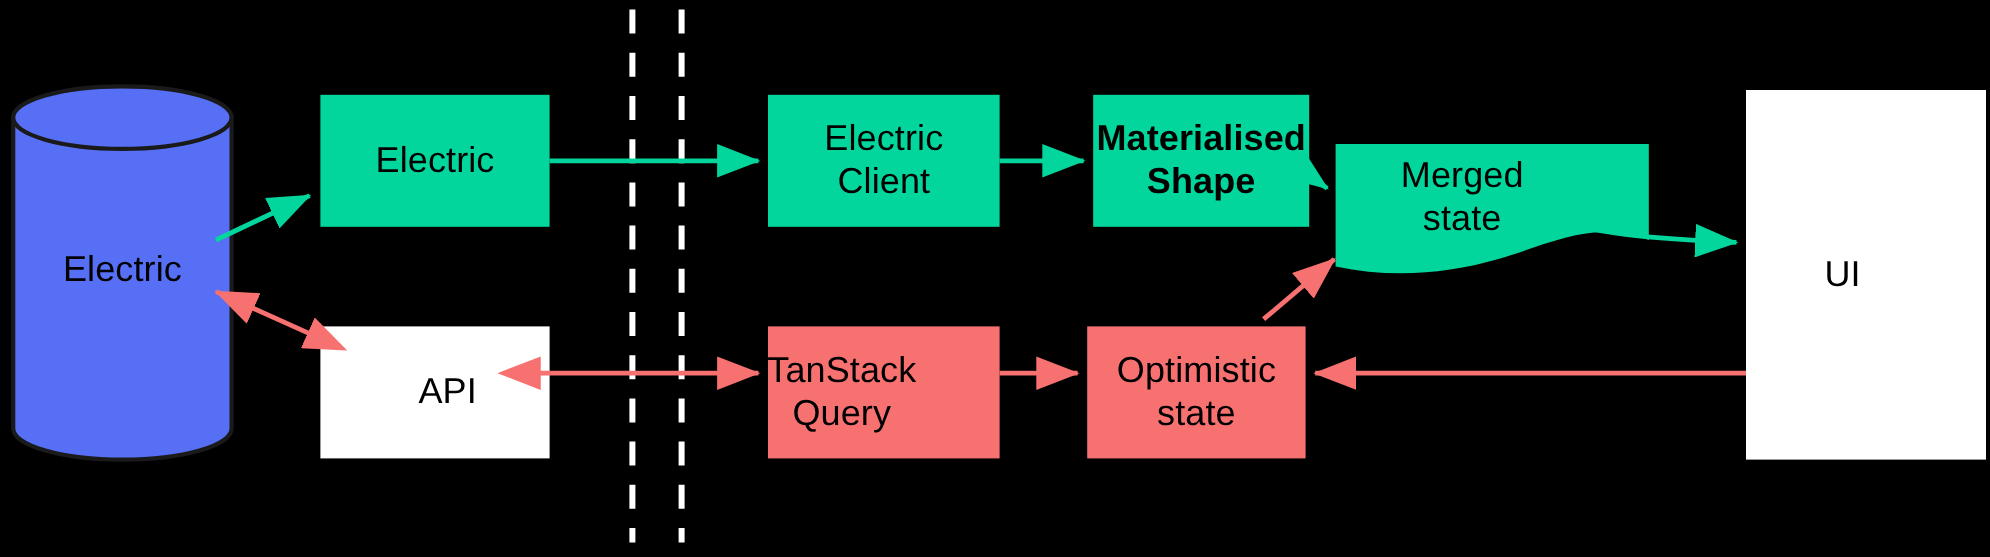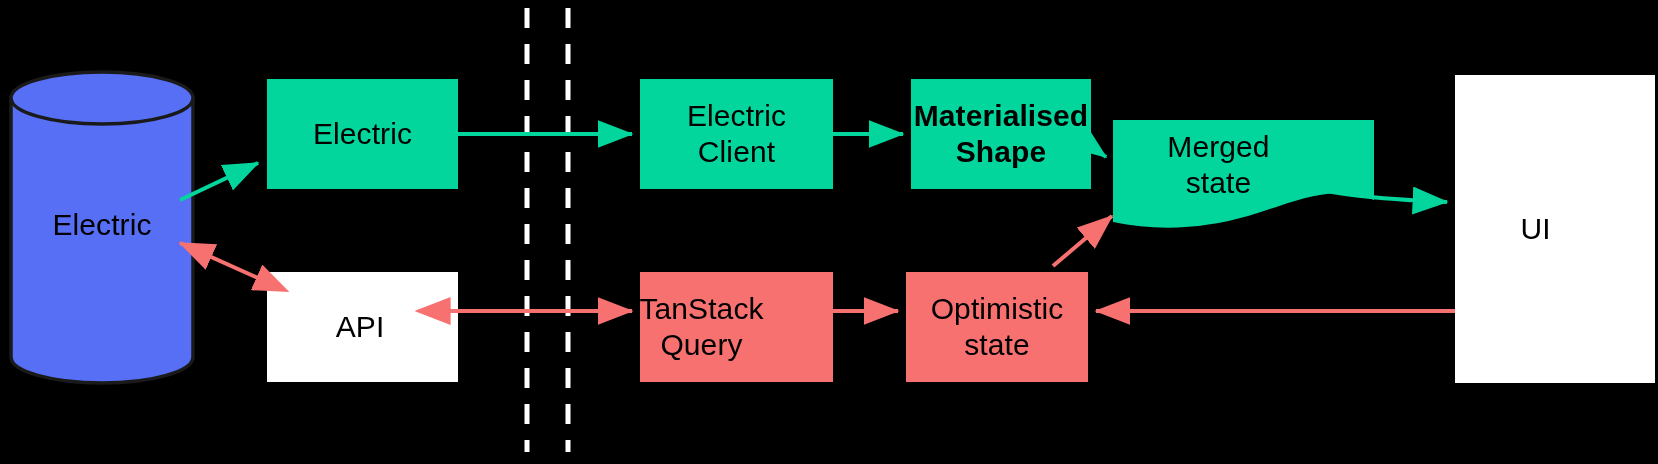--- a/index.html
+++ b/index.html
@@ -125,21 +125,21 @@
 
     <g>
       <line x1="1455" y1="311" x2="1096" y2="311" stroke="#F87171" stroke-width="4" marker-end="url(#arrow-red)"></line>
     </g>
   </svg>
 
   <div class="node-label" style="left:11px; top:195px; width:182px; height:60px;">Electric</div>
 
   <div class="node-label" style="left:267px; top:79px; width:191px; height:110px;">Electric</div>
 
-  <div class="node-label" style="left:267px; top:272px; width:186px; height:110px;">API</div>
+  <div class="node-label" style="left:280px; top:272px; width:186px; height:110px;">API</div>
 
   <div class="node-label" style="left:640px; top:79px; width:193px; height:110px;">Electric
 Client</div>
 
   <div class="node-label" style="left:624px; top:272px; width:155px; height:110px;">TanStack
 Query</div>
 
   <div class="node-label" style="left:896px; top:79px; width:210px; height:110px;font-weight:bold;">Materialised
 Shape</div>
 

